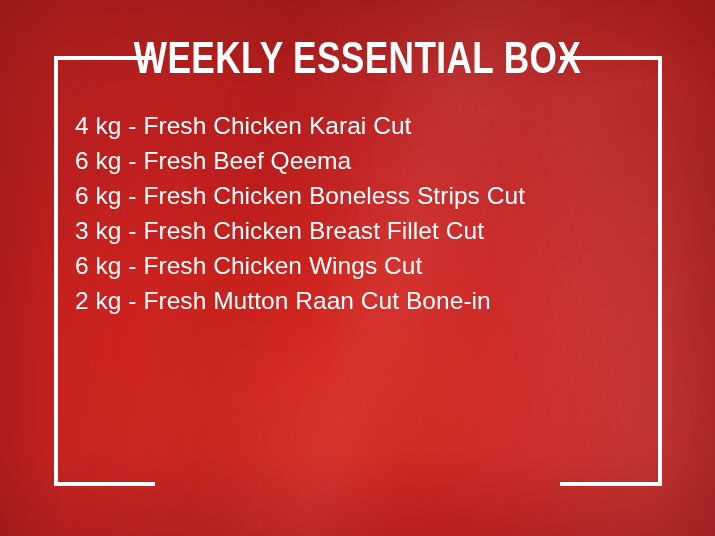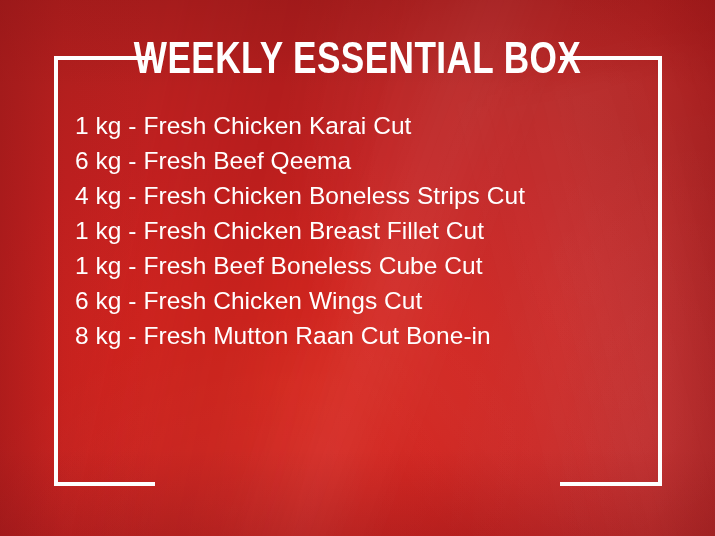--- a/index.html
+++ b/index.html
@@ -164,22 +164,21 @@
     <div class="rule tl-v"></div>
     <div class="rule tr-h"></div>
     <div class="rule tr-v"></div>
     <div class="rule bl-h"></div>
     <div class="rule br-h"></div>
   </div>
 
   <div class="title">Weekly Essential Box</div>
 
   <ul class="items">
-    <li class="item">1 kg - Fresh Chicken Karai Cut</li>
+    <li class="item">4 kg - Fresh Chicken Karai Cut</li>
     <li class="item">6 kg - Fresh Beef Qeema</li>
-    <li class="item">4 kg - Fresh Chicken Boneless Strips Cut</li>
-    <li class="item">1 kg - Fresh Chicken Breast Fillet Cut</li>
-    <li class="item">1 kg - Fresh Beef Boneless Cube Cut</li>
+    <li class="item">6 kg - Fresh Chicken Boneless Strips Cut</li>
+    <li class="item">3 kg - Fresh Chicken Breast Fillet Cut</li>
     <li class="item">6 kg - Fresh Chicken Wings Cut</li>
-    <li class="item">8 kg - Fresh Mutton Raan Cut Bone-in</li>
+    <li class="item">2 kg - Fresh Mutton Raan Cut Bone-in</li>
   </ul>
 
 </div>
 
 </body></html>

